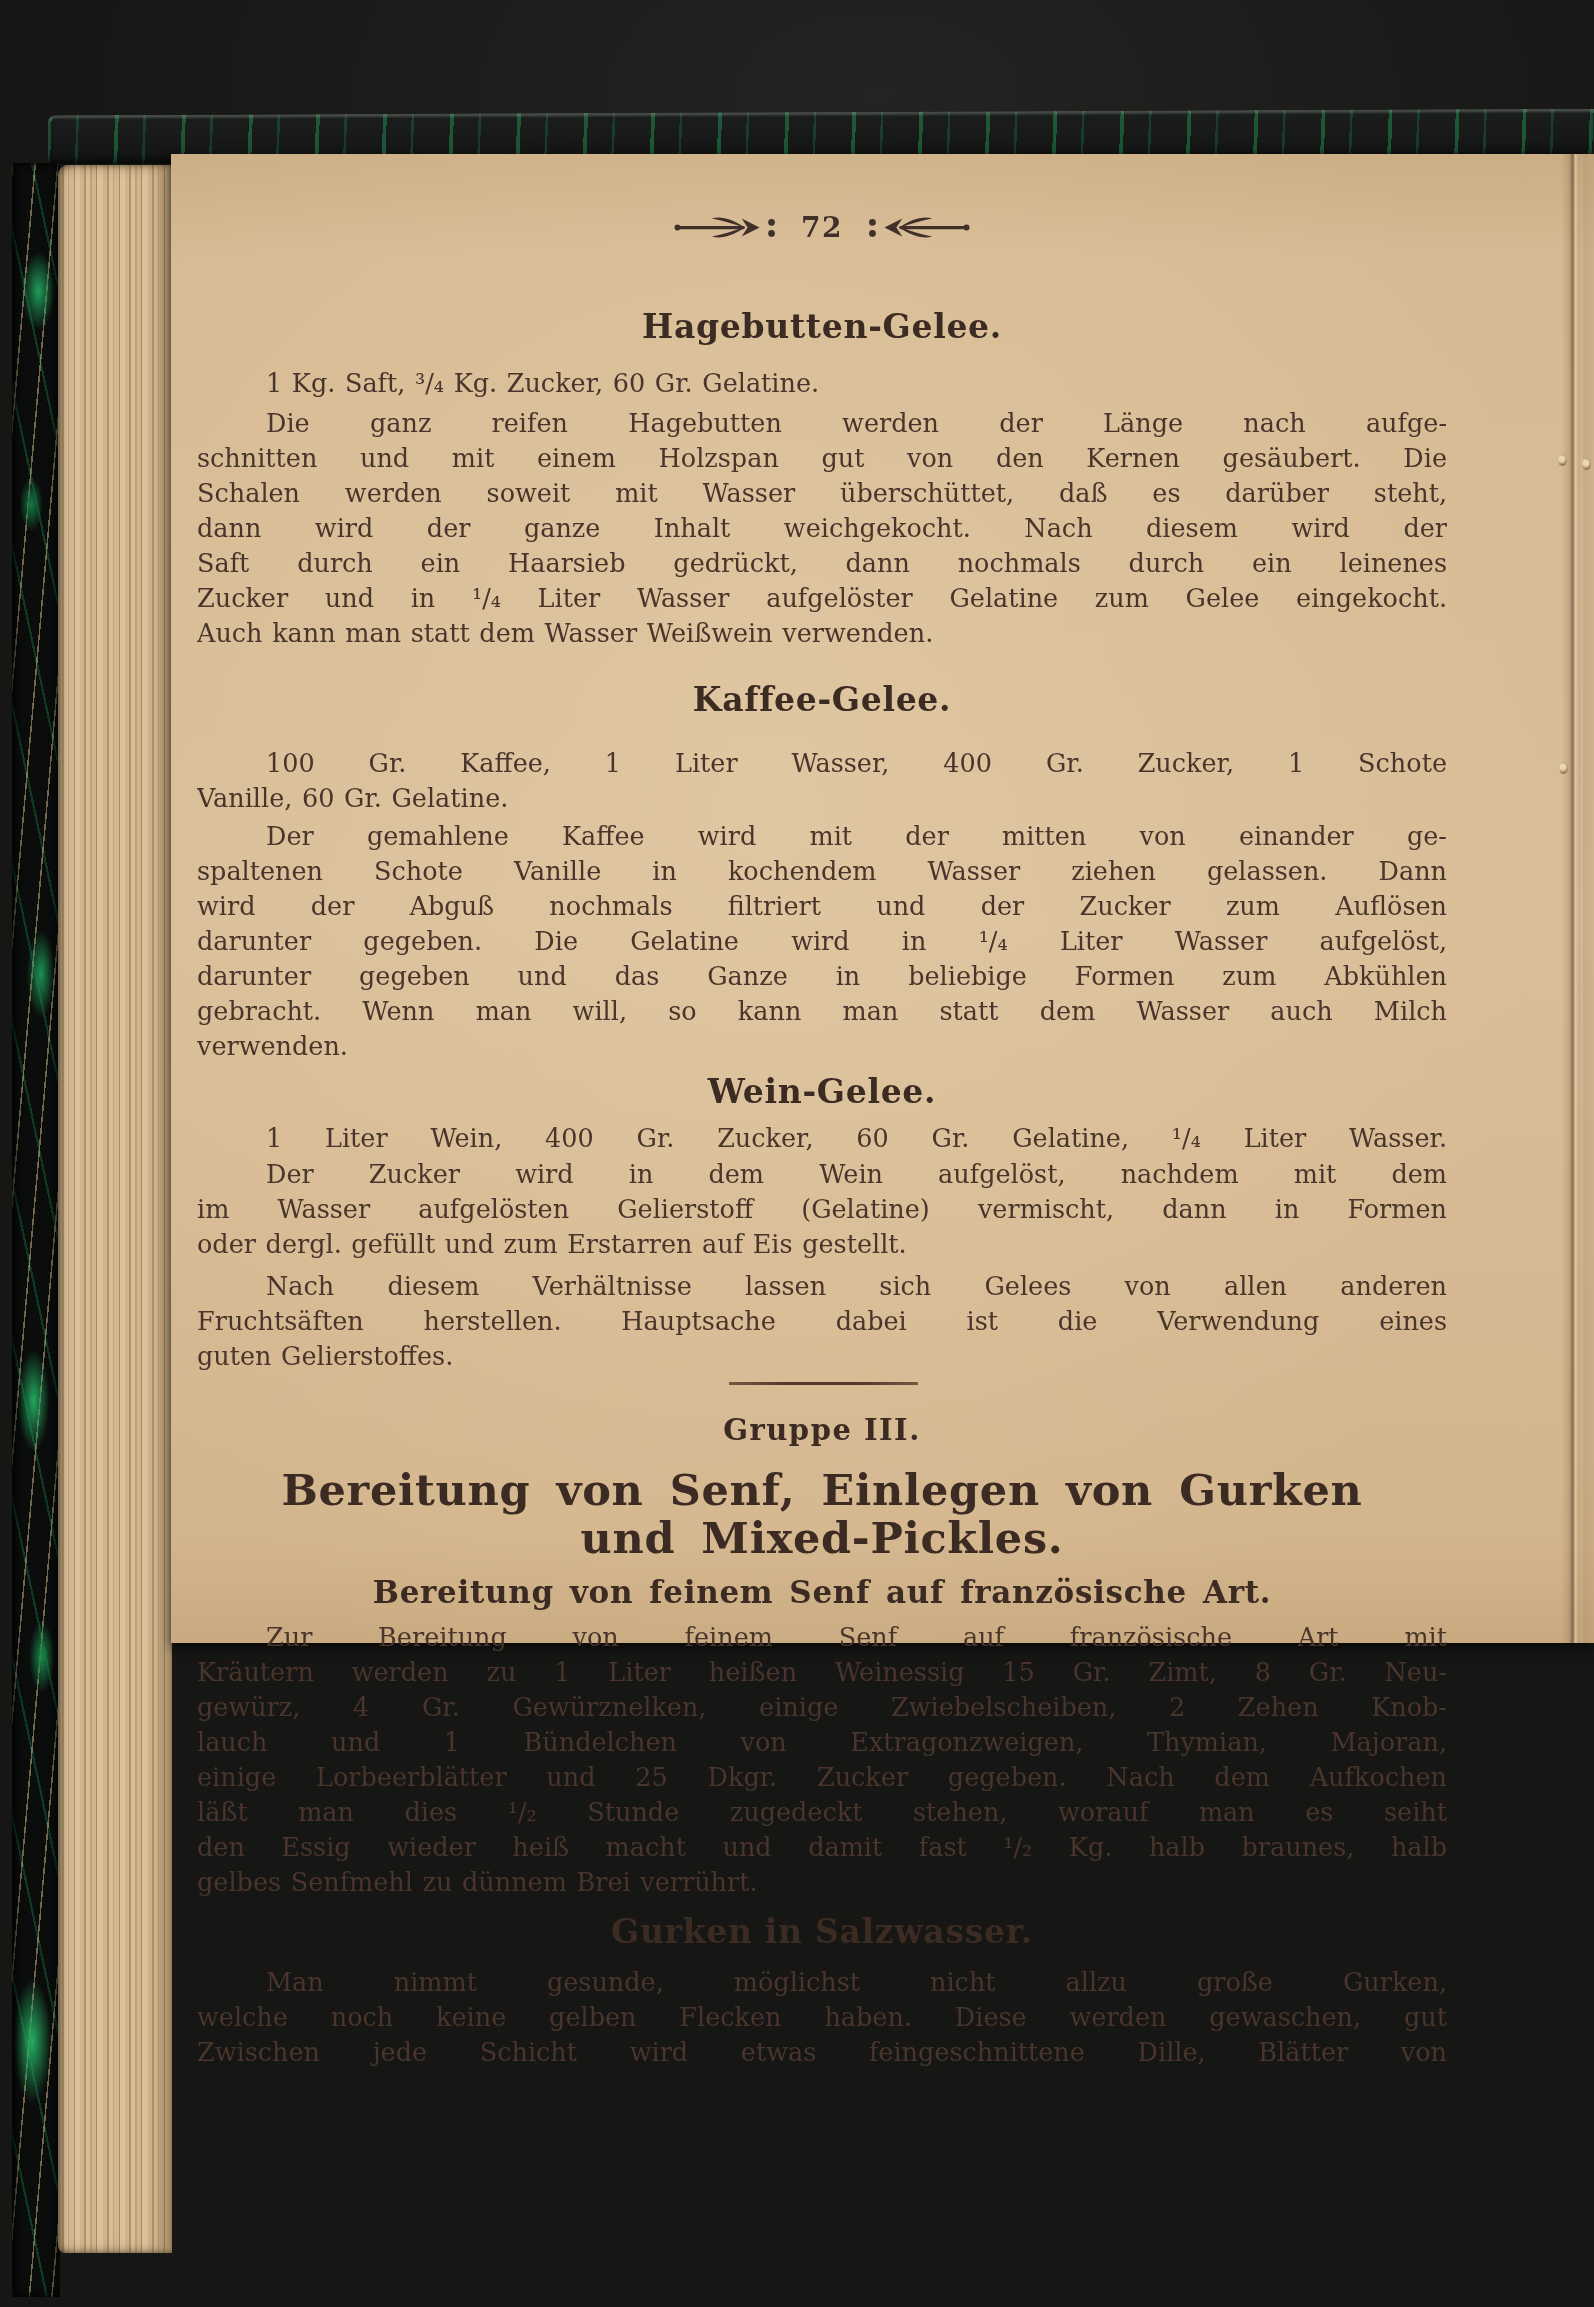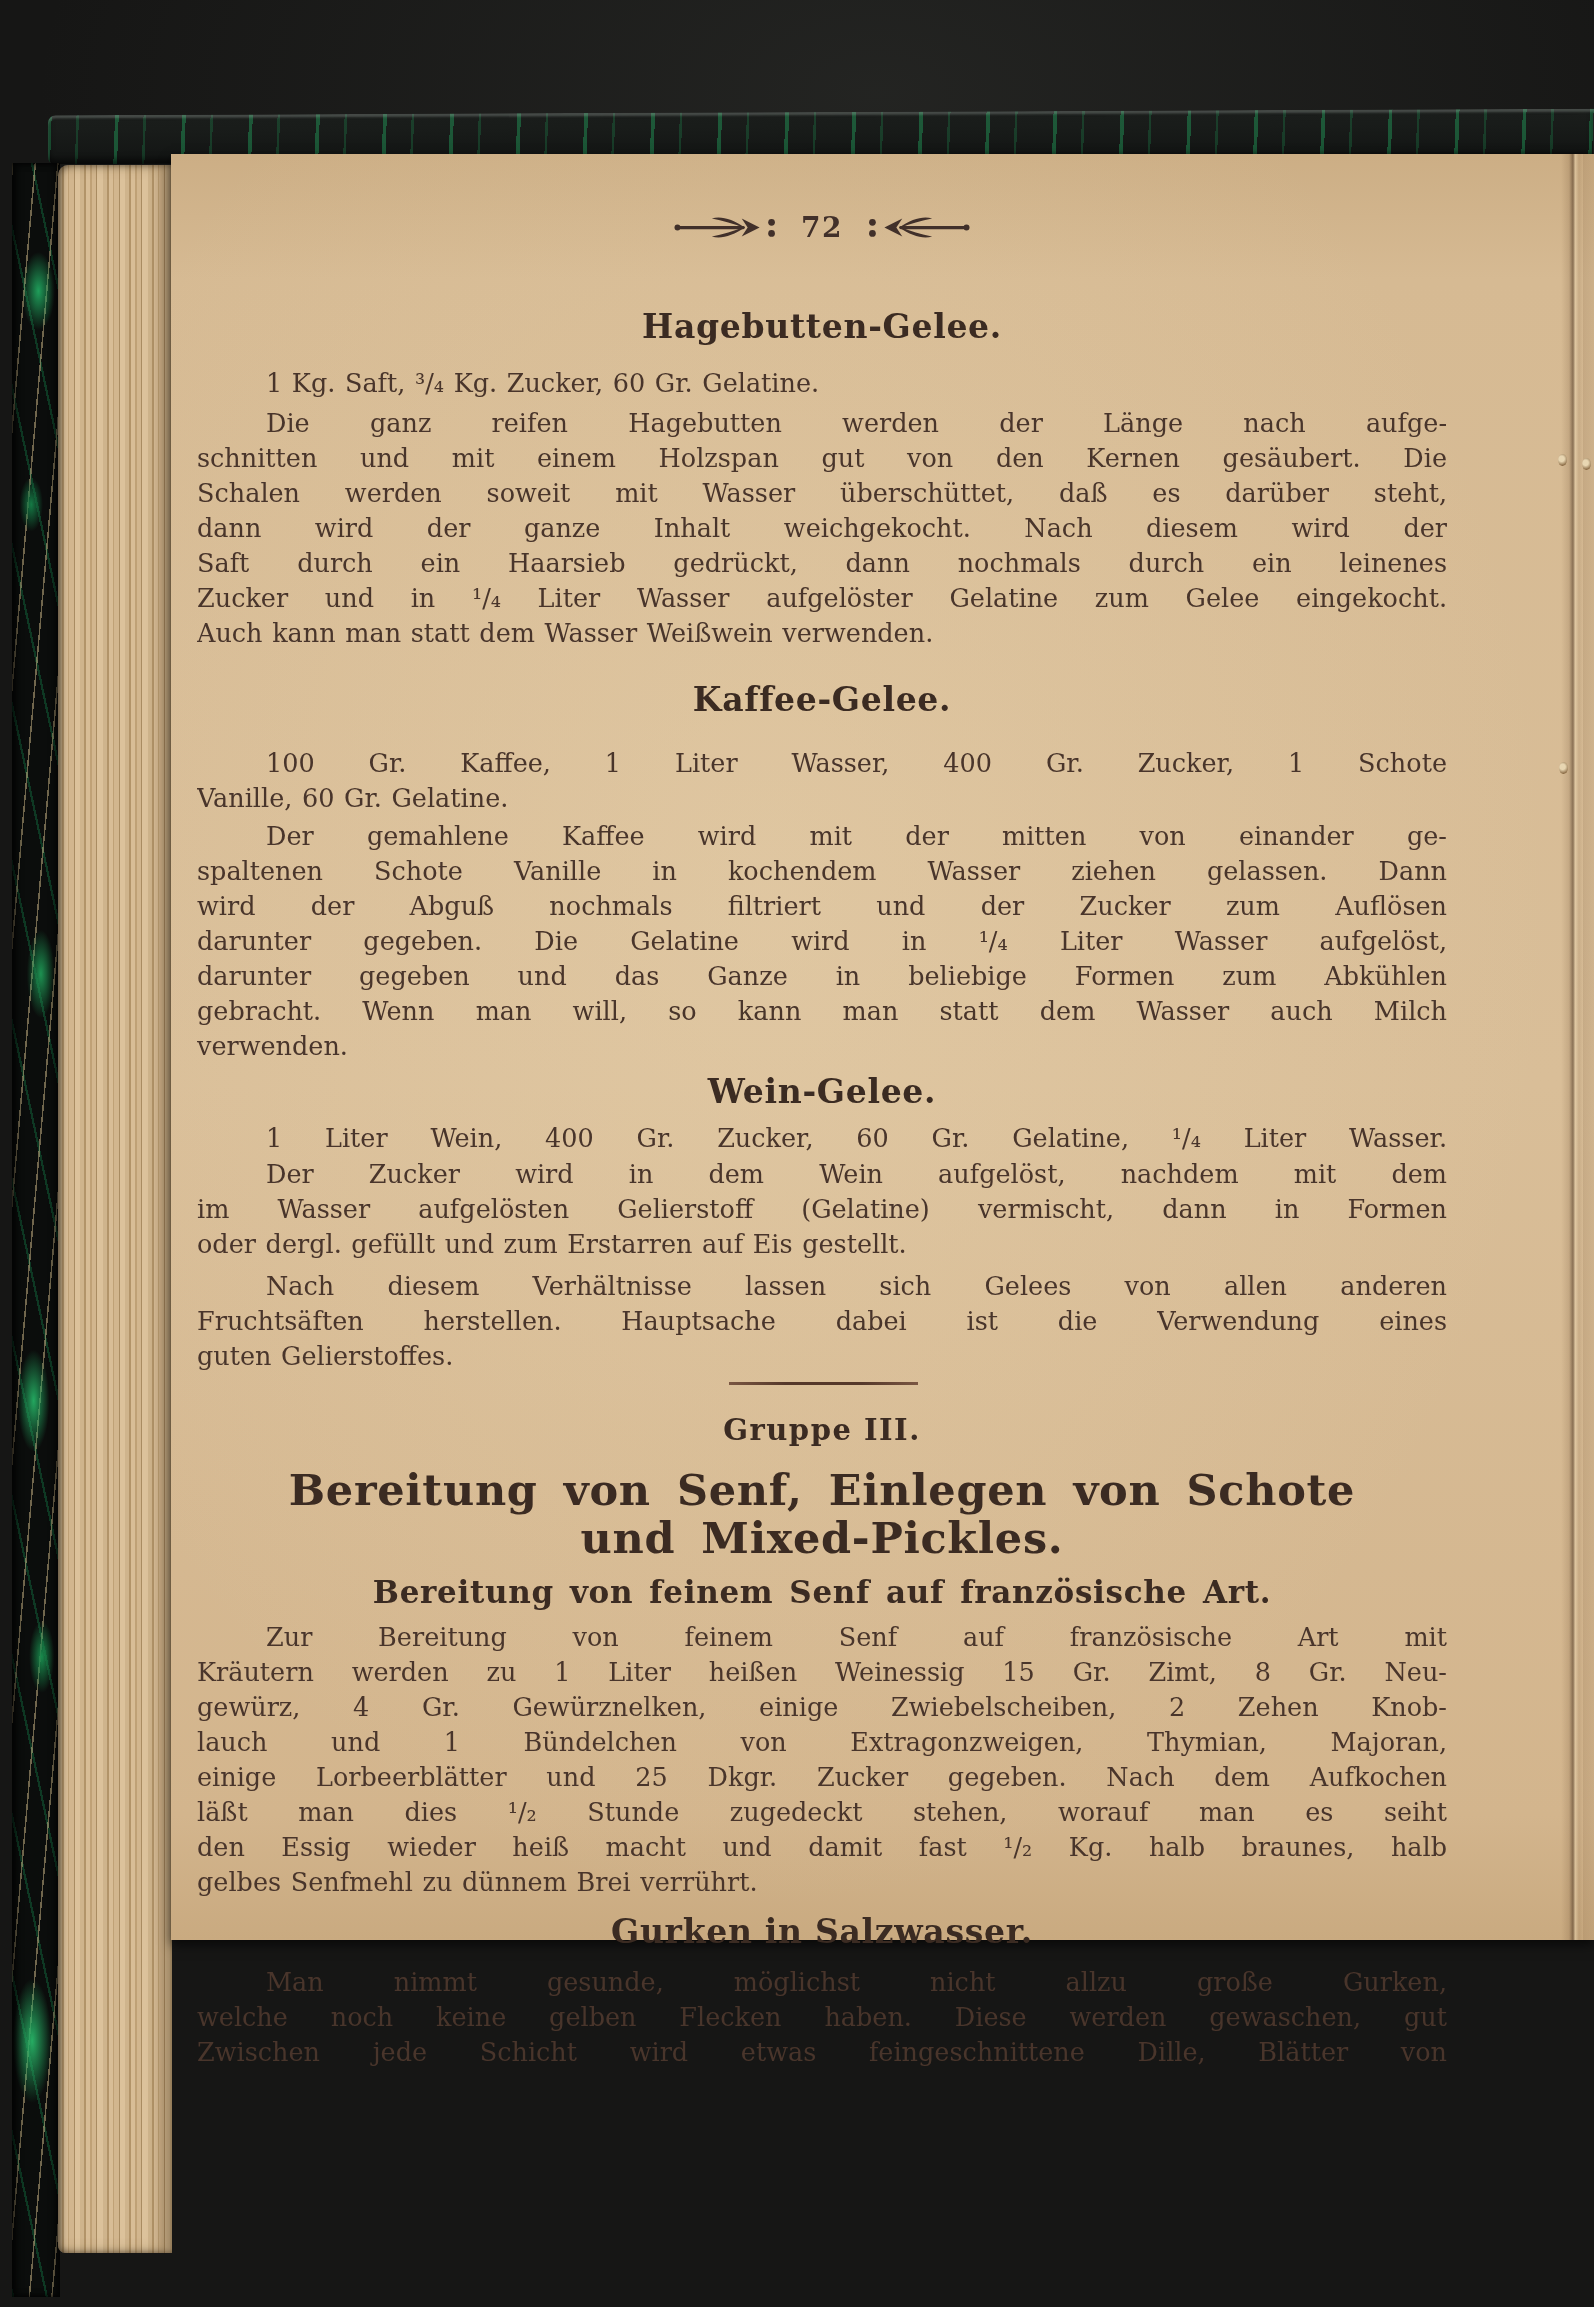--- a/index.html
+++ b/index.html
@@ -42,21 +42,21 @@
     background:
       repeating-linear-gradient(90deg,
         #cfb48c 0 3.7px, #b29469 3.7px 6px, #d8bd96 6px 9.7px, #bfa176 9.7px 11.2px,
         #d2b68e 11.2px 15.7px, #a98c62 15.7px 17px, #dcc29b 17px 22.5px),
       #cdb189;
     box-shadow: inset -10.5px 0 13.5px rgba(92,68,40,0.45), inset 3px 0 6px rgba(0,0,0,0.55);
     border-radius:10.5px 0 0 7.5px;
   }
   
   .page{
-    position:absolute;left:171px;top:154px;width:1423px;height:1786px;
+    position:absolute;left:171px;top:154px;width:1423px;height:1489px;
     background:
       radial-gradient(ellipse 1048px 1348px at 42% 42%, rgba(236,216,180,0.35), rgba(0,0,0,0) 75%),
       linear-gradient(180deg,#ccae85 0%, #d6ba93 7%, #d9be98 52%, #d3b58d 93%, #c9aa80 100%),
       #d5b890;
     box-shadow: 0 4.5px 10.5px rgba(0,0,0,0.6);
   }
   .page-crease{
     position:absolute;top:0;left:1390px;width:22.5px;height:100%;
     background:linear-gradient(90deg, rgba(0,0,0,0) 0%, rgba(94,64,36,0.16) 35%, rgba(58,36,18,0.5) 52%, rgba(235,216,180,0.45) 62%, rgba(94,64,36,0.12) 78%, rgba(0,0,0,0) 100%);
   }
@@ -172,21 +172,21 @@
     </div>
     <div class="tblock" style="top:1115px;">
       <div class="line indent">Nach diesem Verhältnisse lassen sich Gelees von allen anderen</div>
       <div class="line">Fruchtsäften herstellen. Hauptsache dabei ist die Verwendung eines</div>
       <div class="line last">guten Gelierstoffes.</div>
     </div>
 
     <div class="divider"></div>
 
     <div class="tblock heading h-kicker" style="top:1252px;">Gruppe III.</div>
-    <div class="tblock heading h-big" style="top:1312px;">Bereitung von Senf, Einlegen von Schote</div>
+    <div class="tblock heading h-big" style="top:1312px;">Bereitung von Senf, Einlegen von Gurken</div>
     <div class="tblock heading h-big" style="top:1360px;">und Mixed-Pickles.</div>
     <div class="tblock heading h-sub" style="top:1419px;">Bereitung von feinem Senf auf französische Art.</div>
 
     <div class="tblock" style="top:1466px;">
       <div class="line indent">Zur Bereitung von feinem Senf auf französische Art mit</div>
       <div class="line">Kräutern werden zu 1 Liter heißen Weinessig 15 Gr. Zimt, 8 Gr. Neu-</div>
       <div class="line">gewürz, 4 Gr. Gewürznelken, einige Zwiebelscheiben, 2 Zehen Knob-</div>
       <div class="line">lauch und 1 Bündelchen von Extragonzweigen, Thymian, Majoran,</div>
       <div class="line">einige Lorbeerblätter und 25 Dkgr. Zucker gegeben. Nach dem Aufkochen</div>
       <div class="line">läßt man dies ¹/₂ Stunde zugedeckt stehen, worauf man es seiht</div>

